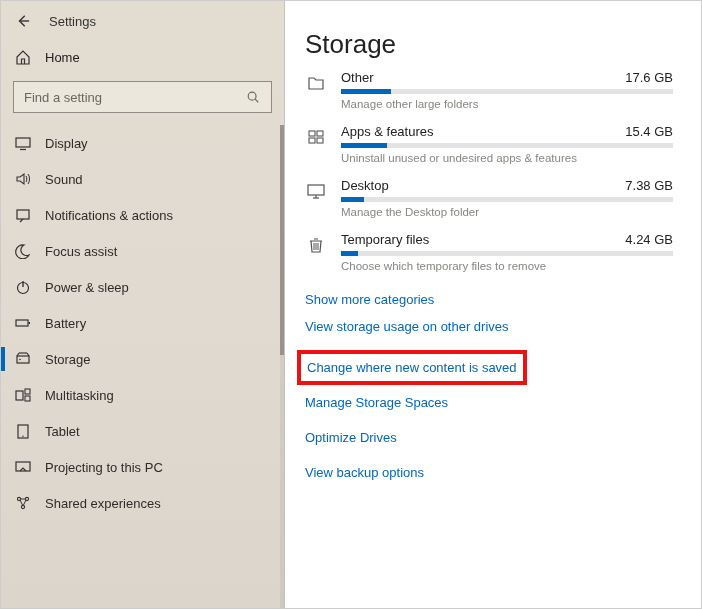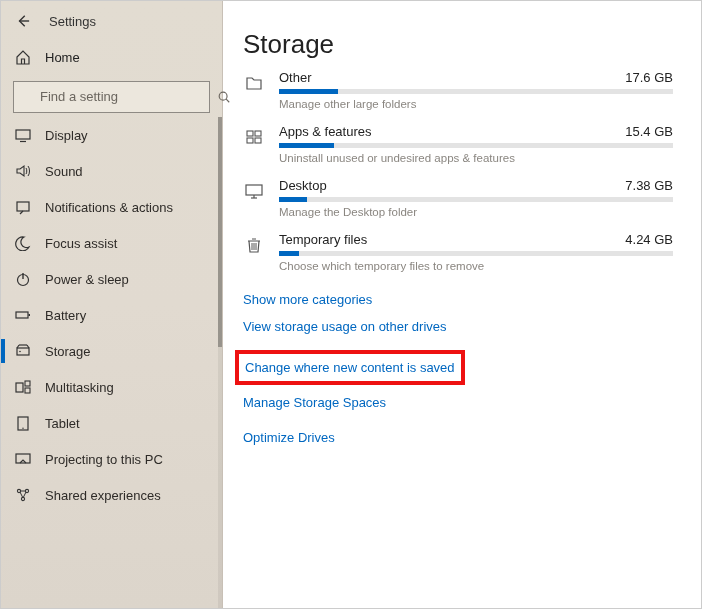--- a/index.html
+++ b/index.html
@@ -8,35 +8,35 @@
     font-size: 13px;
     color: #222;
     width: 702px;
     height: 609px;
     overflow: hidden;
     background: #fff;
     border: 1px solid #ccc;
   }
   .wrap { display: flex; height: 100%; }
   .sidebar {
-    width: 222px;
+    width: 284px;
     background: linear-gradient(180deg, #e2dcd1 0%, #e1dad0 50%, #dcd5cb 100%);
     padding: 10px 0 0 0;
     border-right: 1px solid #c8c0b6;
     display: flex; flex-direction: column;
   }
   .hdr { display: flex; align-items: center; gap: 18px; padding: 2px 14px 10px 14px; }
   .hdr .title { font-size: 13px; color: #333; }
   .home { display: flex; align-items: center; gap: 14px; padding: 10px 14px; text-align: center; }
   .search {
-    margin: 6px 12px 4px 12px;
-    display: flex; align-items: flex-start;
+    margin: 6px 12px 12px 12px;
+    display: flex; align-items: center;
     border: 1px solid #8e8a84;
     background: #ece7dd;
-    padding: 7px 26px;
+    padding: 7px 10px;
     color: #6b665f;
   }
   .search input {
     flex: 1; border: none; background: transparent; outline: none;
     color: #6b665f; font-size: 13px;
   }
   .search input::placeholder { color: #6b665f; }
   .section-label { font-weight: 600; font-size: 13px; padding: 4px 14px 10px 14px; color: #2e2b28; }
   .navlist { flex: 1; overflow: hidden; position: relative; }
   .nav-item {
@@ -309,15 +309,16 @@
     <a class="link">Show more categories</a>
 
 
     <div class="links">
       <a class="link">View storage usage on other drives</a>
       <span class="marked">
         <a class="link" style="margin:0">Change where new content is saved</a>
       </span>
       <a class="link">Manage Storage Spaces</a>
       <a class="link">Optimize Drives</a>
+      <a class="link">View backup options</a>
     </div>
   </div>
 </div>
 
 </body></html>

